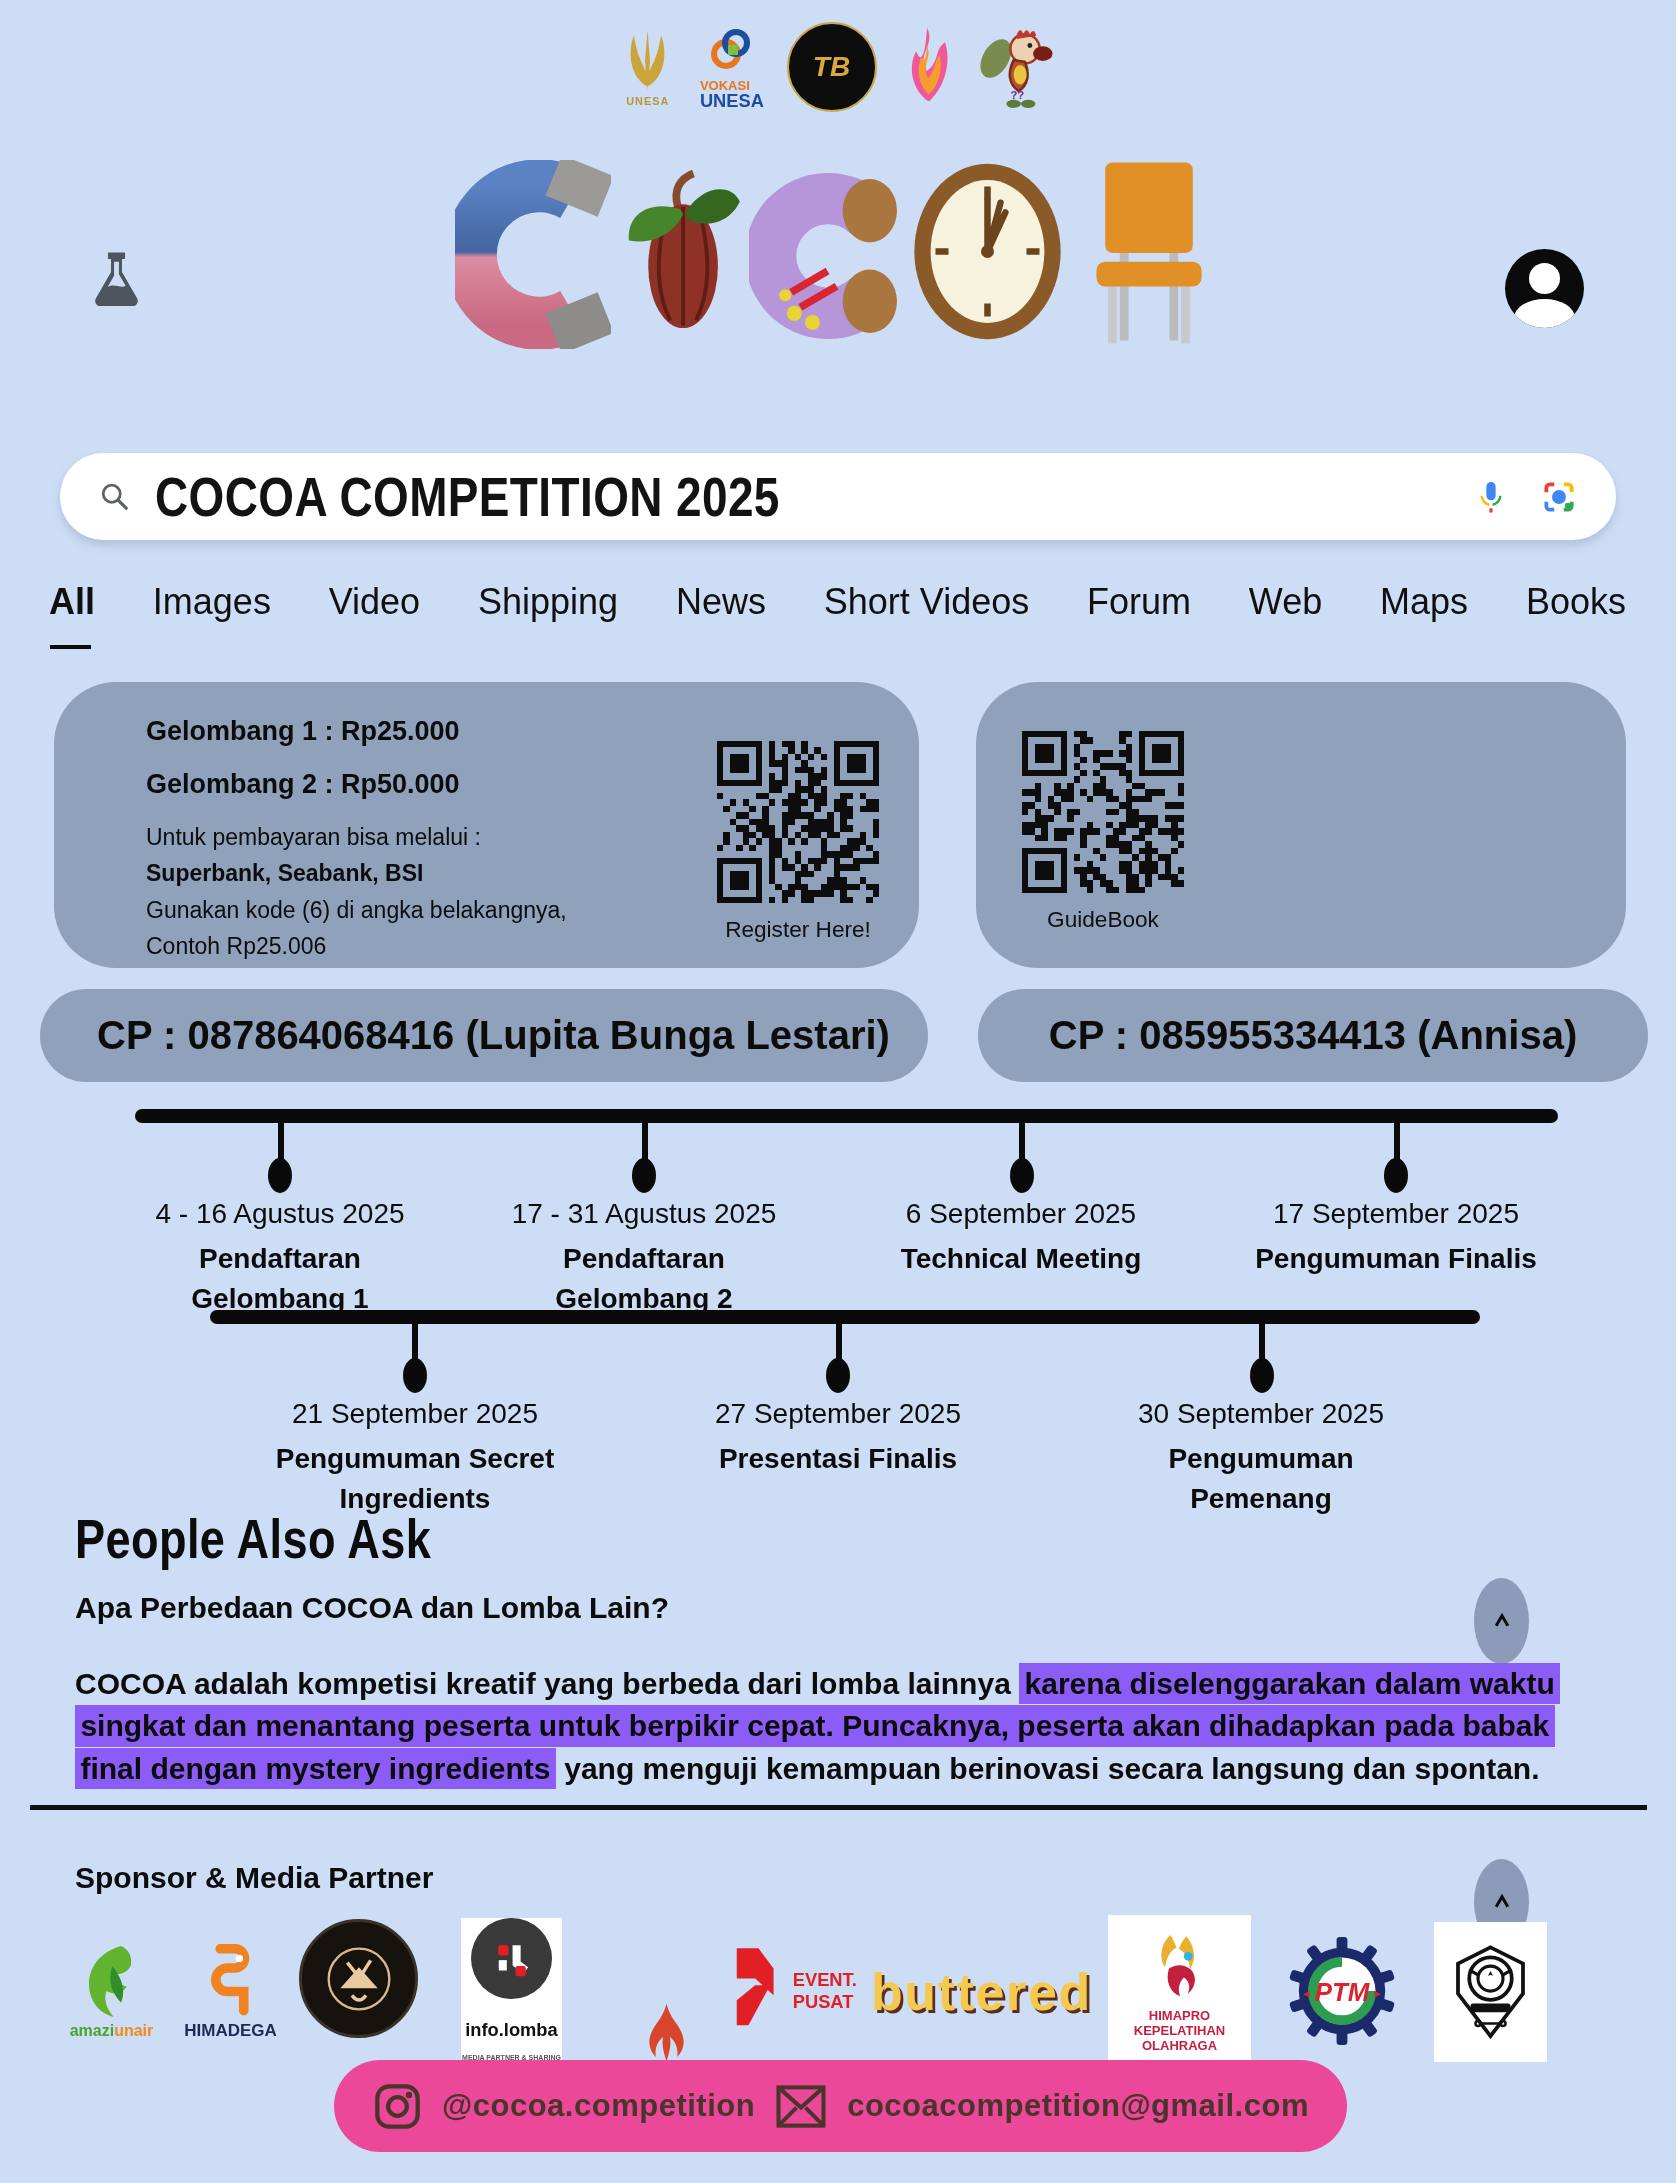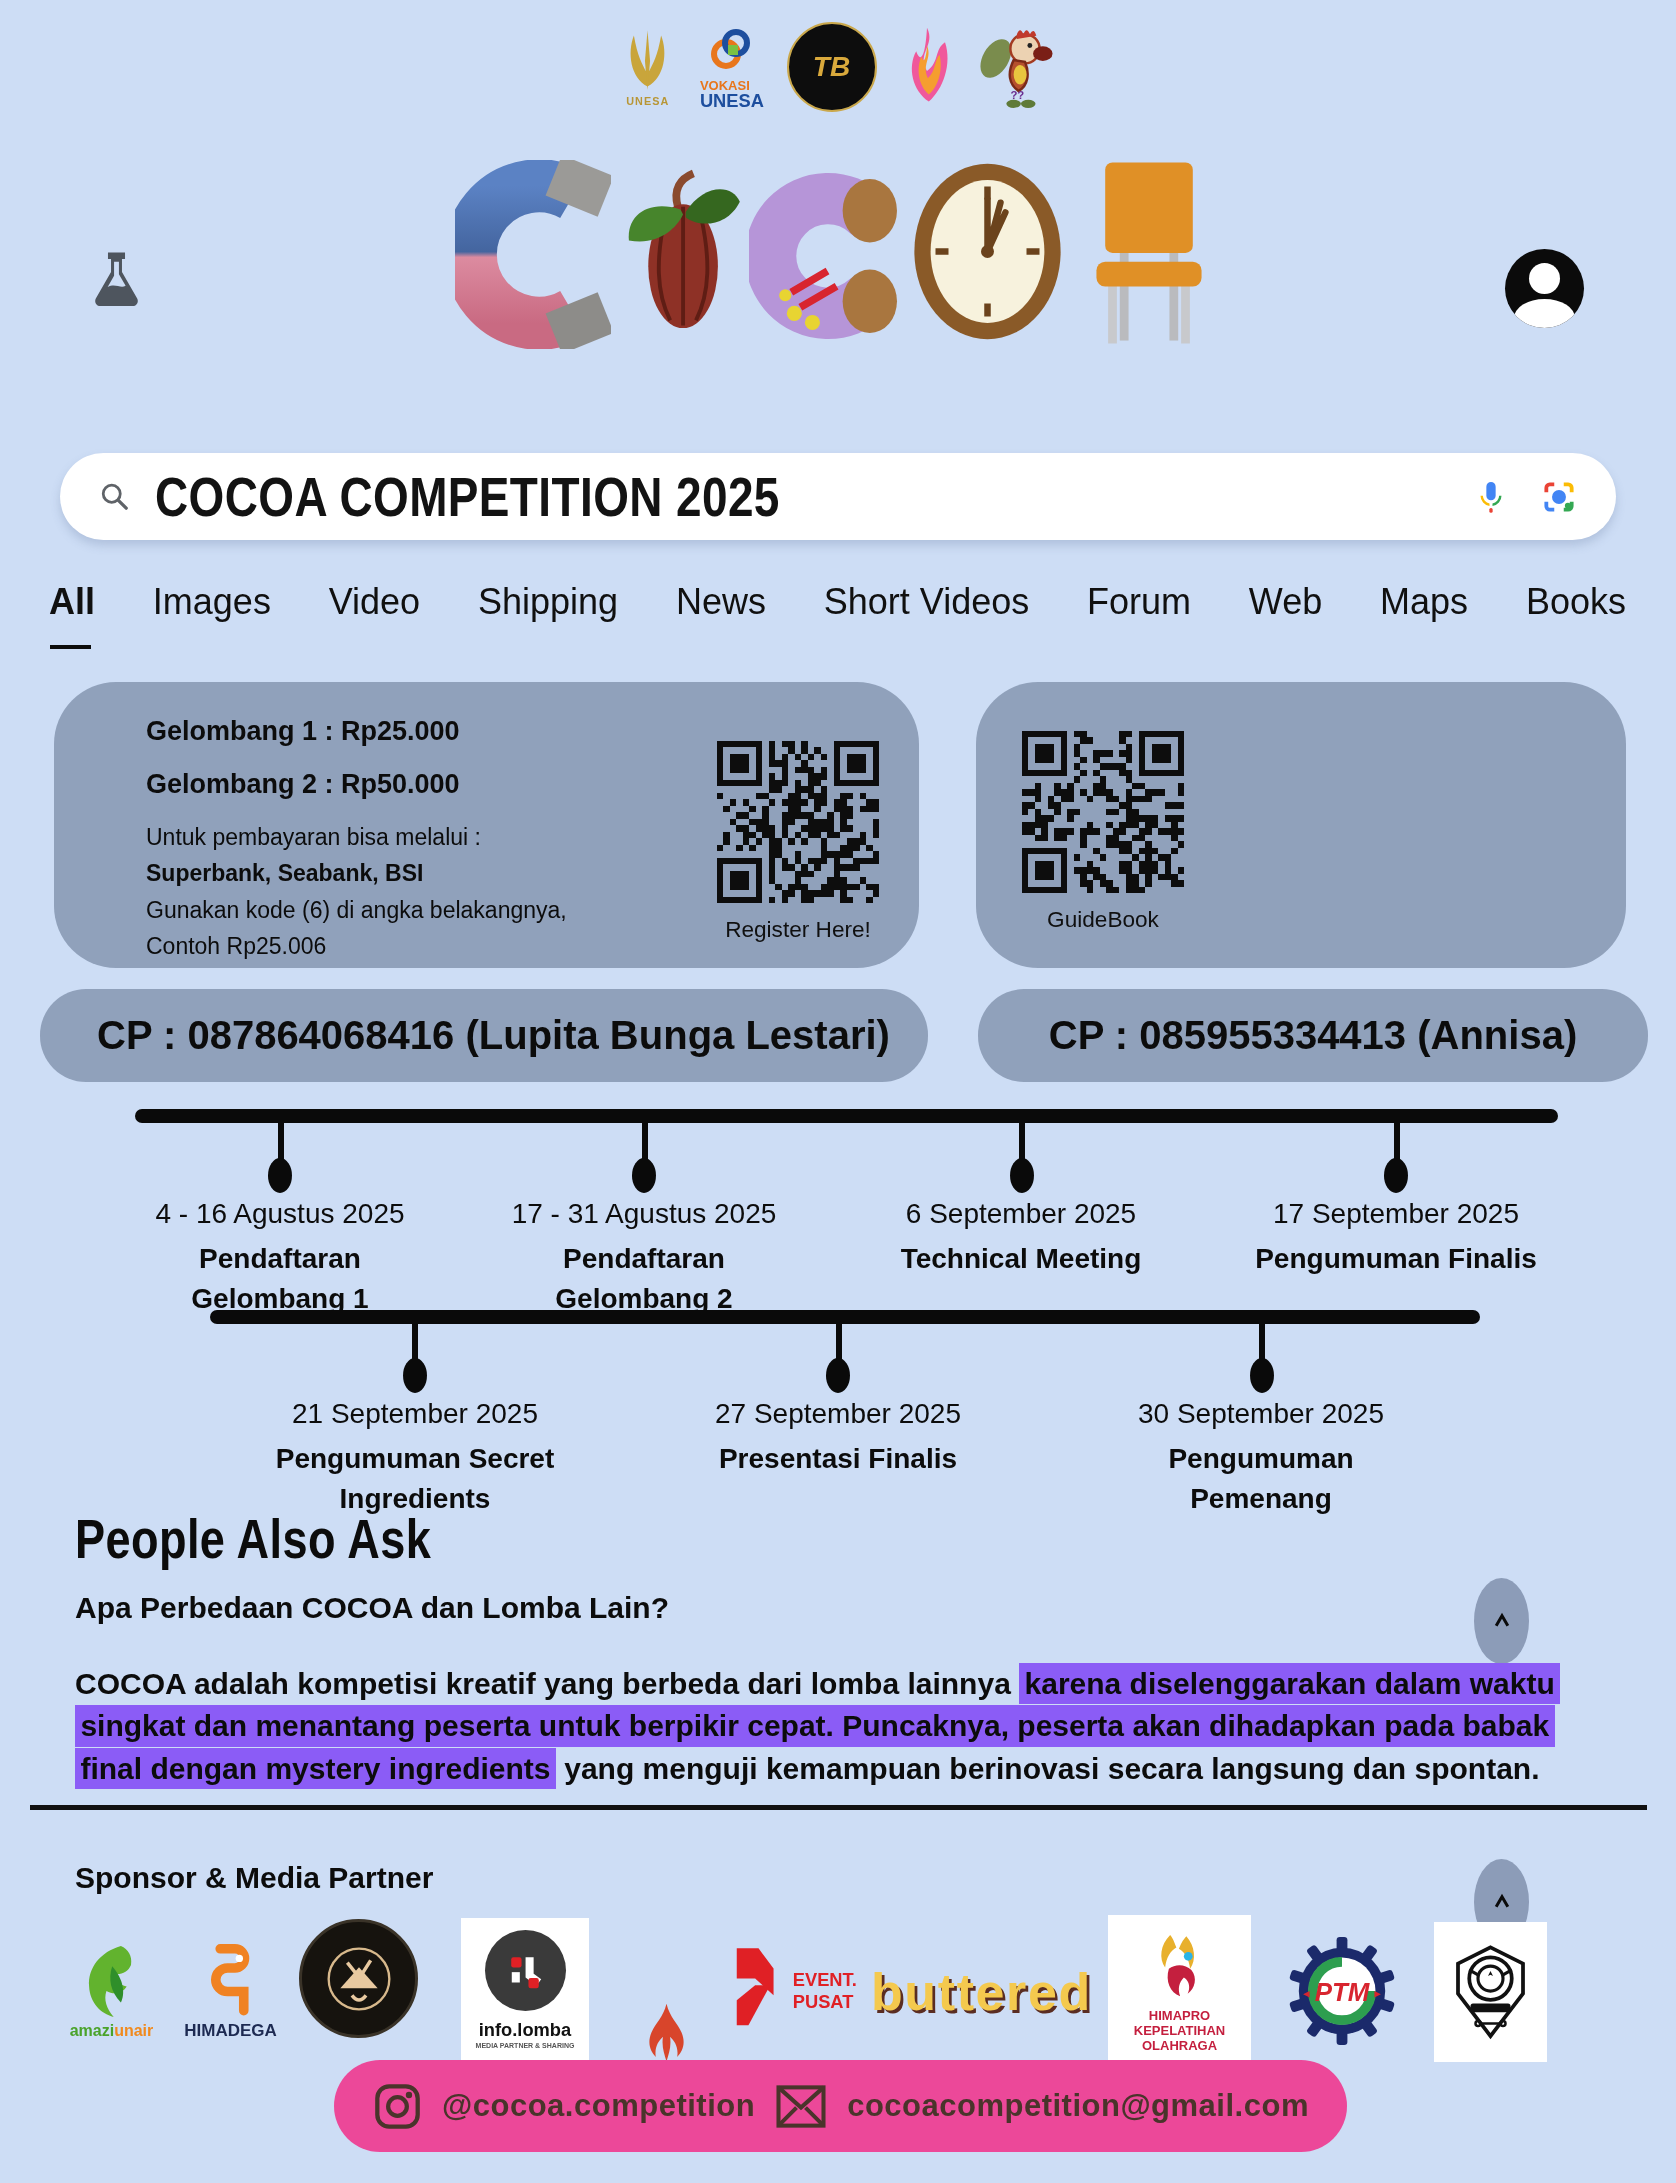--- a/index.html
+++ b/index.html
@@ -787,21 +787,21 @@
     <div style="width:113px;height:113px;border-radius:50%;background:#16130e;border:3.2px solid #3a3328;display:flex;align-items:center;justify-content:center;">
       <svg width="70" height="70" viewBox="0 0 60 60">
         <circle cx="30" cy="30" r="26" fill="none" stroke="#d8b98c" stroke-width="2"></circle>
         <path d="M14 38 L30 20 L46 38 Z" fill="#e8c9a0"></path>
         <path d="M20 16 L36 36 M40 14 L26 36" stroke="#e8c9a0" stroke-width="3"></path>
         <path d="M24 44 q6 8 12 0" stroke="#e8c9a0" stroke-width="3" fill="none"></path>
       </svg>
     </div>
   </div>
 
-  <div class="abs sponsor white-card" style="left:461px;top:1918px;width:128px;height:144px;">
+  <div class="abs sponsor white-card" style="left:461px;top:1918px;width:101px;height:144px;justify-content:space-between;">
     <div style="width:81px;height:81px;border-radius:50%;background:#3a3a3a;display:flex;align-items:center;justify-content:center;margin-bottom:7.5px;">
       <svg width="46" height="46" viewBox="0 0 40 40">
         <rect x="8" y="8" width="9" height="9" rx="2" fill="#e02025"></rect>
         <path d="M12 21 v9" stroke="#fff" stroke-width="7"></path>
         <path d="M24 8 v16 l8 6" stroke="#fff" stroke-width="7" fill="none"></path>
         <rect x="23" y="26" width="9" height="9" rx="2" fill="#e02025"></rect>
       </svg>
     </div>
     <div class="sp-label" style="font-size:18.3px;color:#111;">info.lomba</div>
     <div class="sp-label" style="font-size:7px;color:#555;margin-top:2.2px;">MEDIA PARTNER &amp; SHARING</div>

